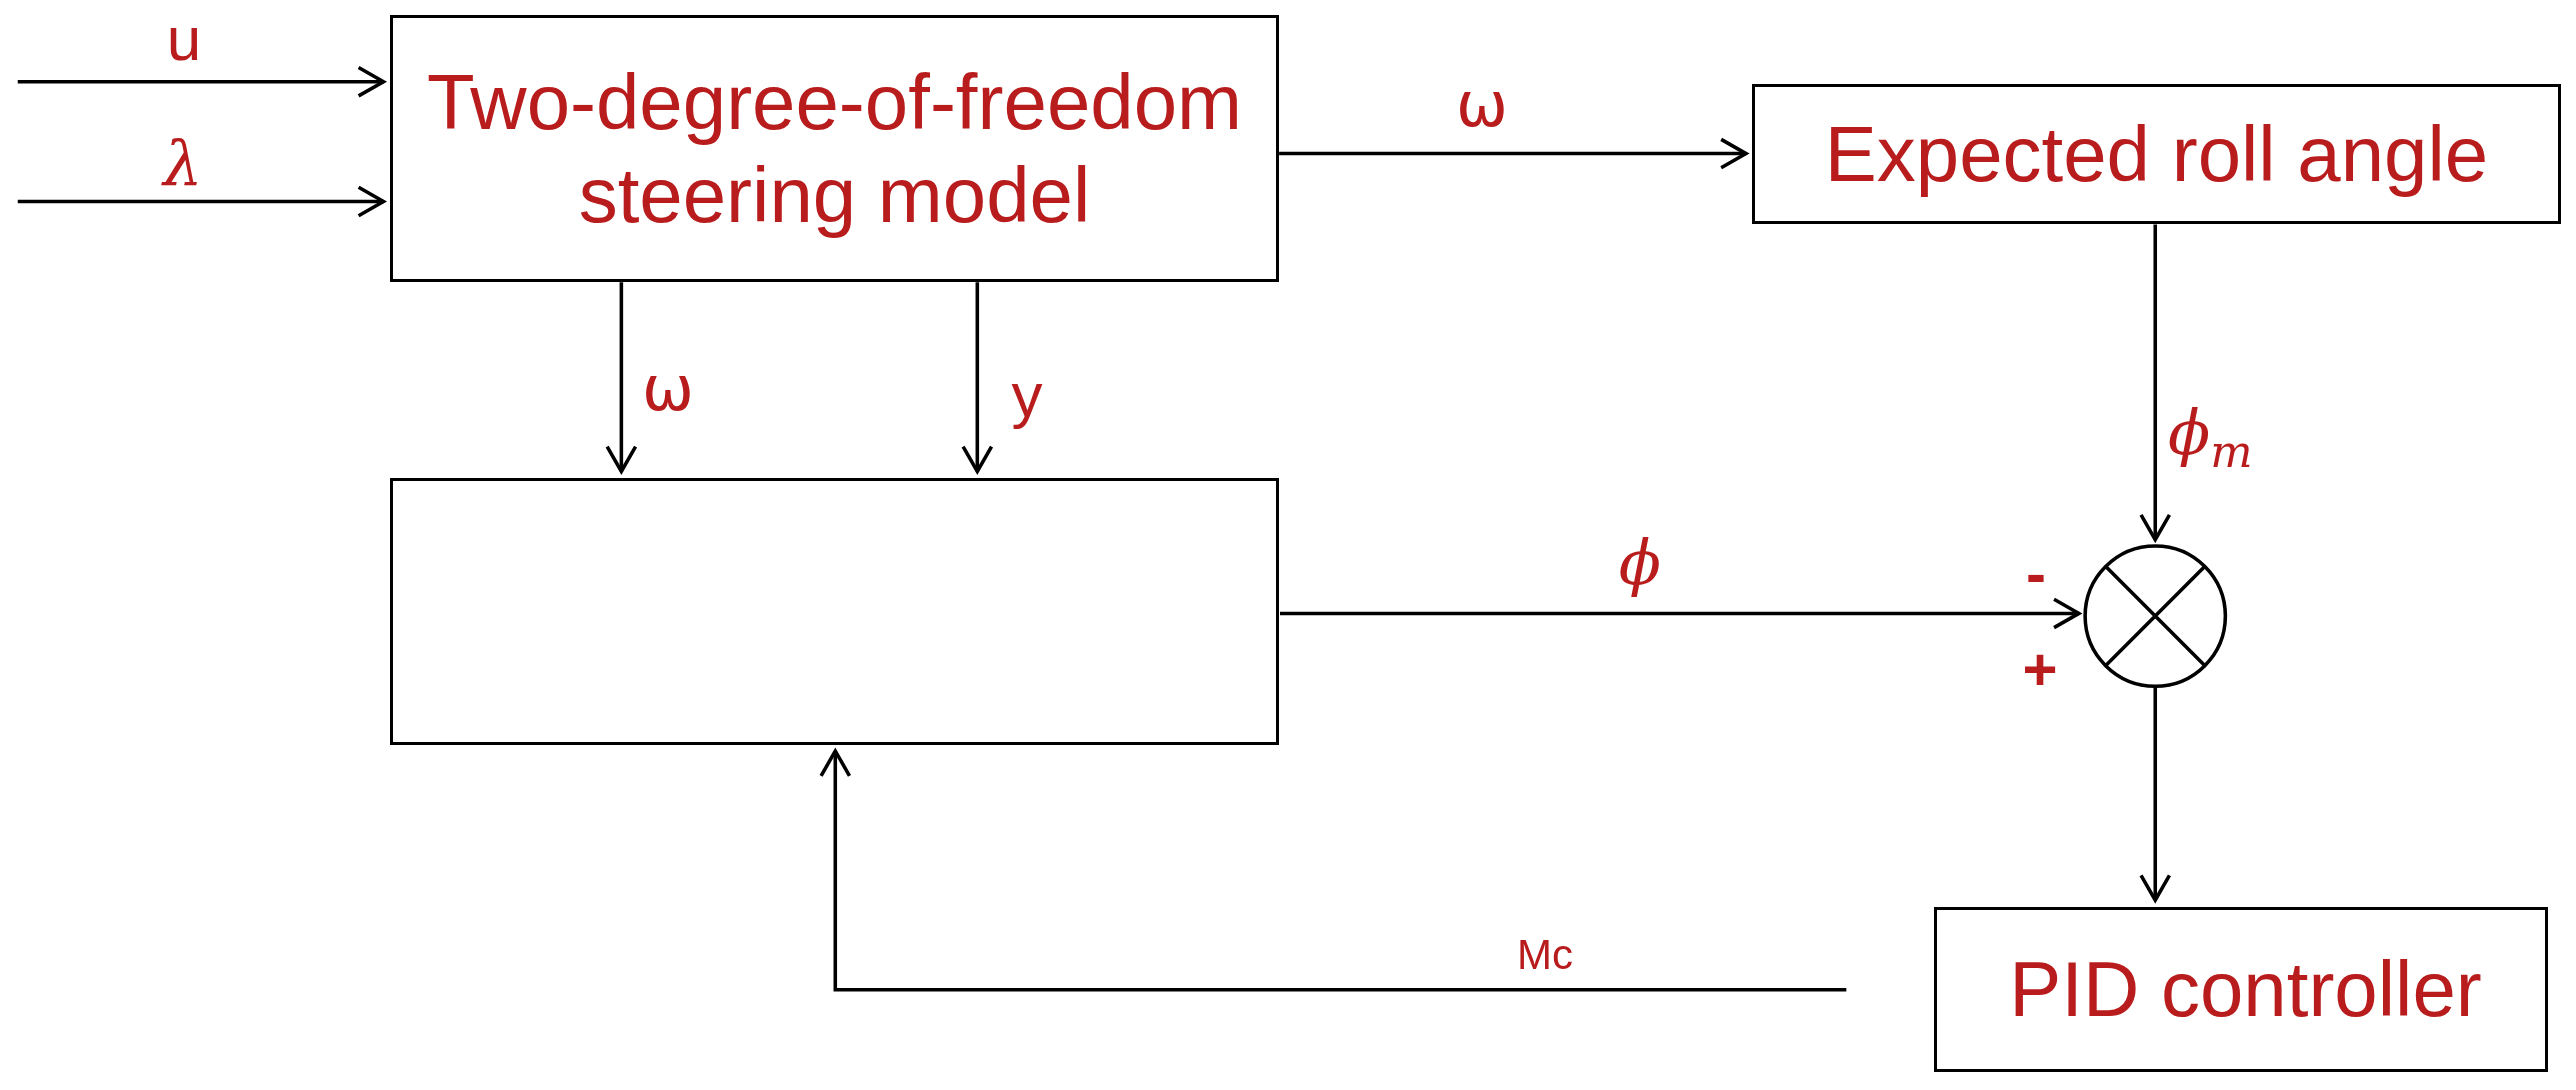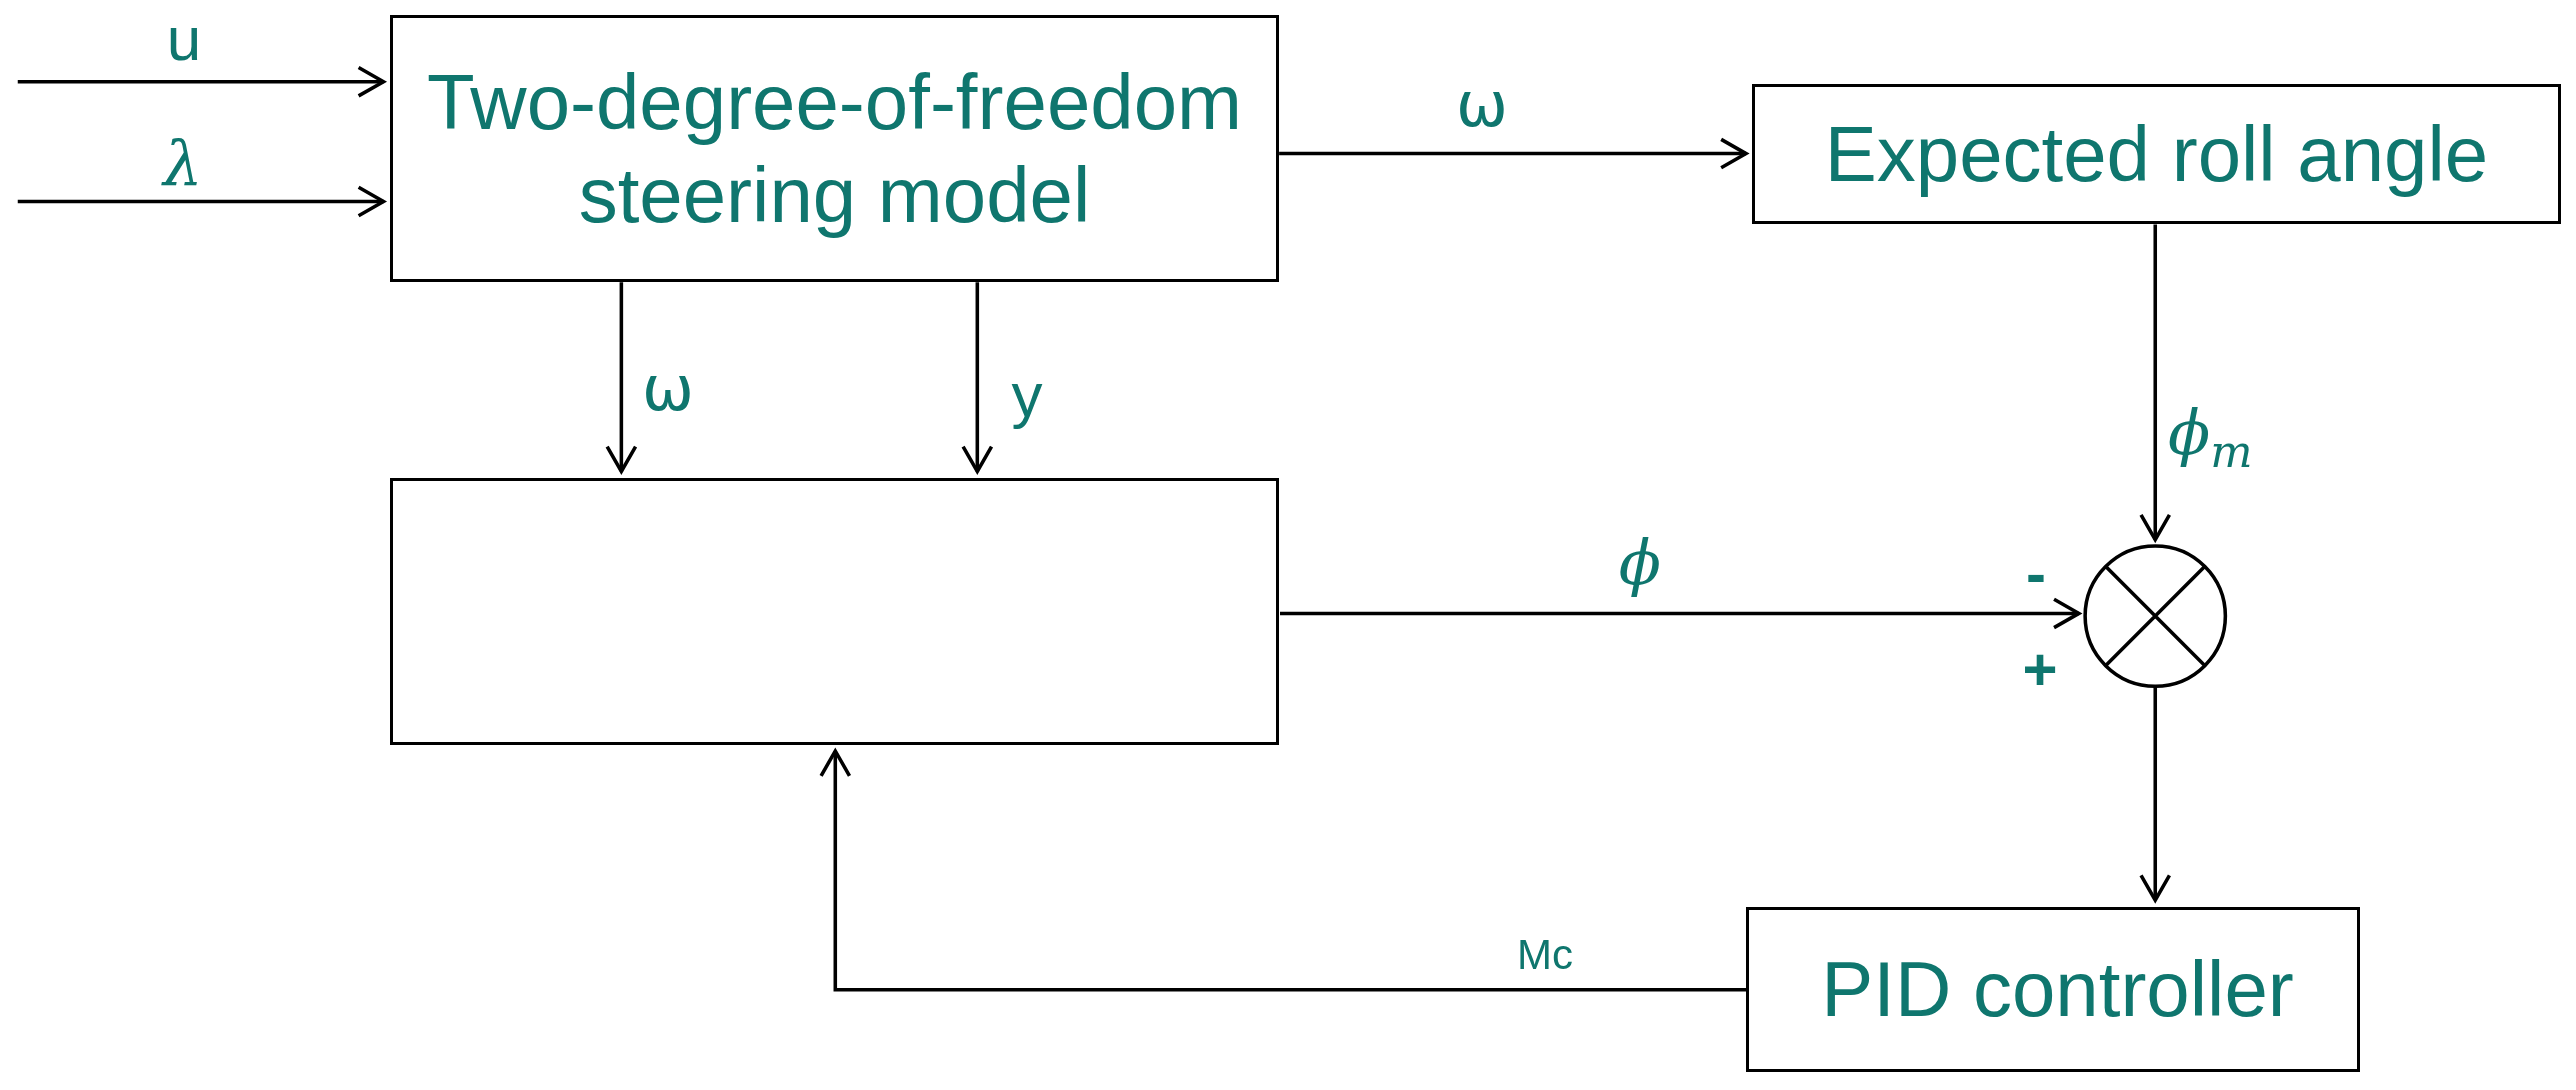--- a/index.html
+++ b/index.html
@@ -6,21 +6,21 @@
     margin: 0;
     padding: 0;
     background: #ffffff;
   }
   #canvas {
     position: relative;
     width: 2576px;
     height: 1091px;
     background: #ffffff;
     font-family: "Liberation Sans", sans-serif;
-    color: #0f766e;
+    color: #b91c1c;
     overflow: hidden;
   }
   #wires {
     position: absolute;
     left: 0; top: 0;
     width: 2576px;
     height: 1091px;
   }
   .node {
     position: absolute;
@@ -32,21 +32,21 @@
     align-items: center;
     justify-content: center;
     text-align: center;
     font-size: 78px;
     line-height: 1.18;
     white-space: nowrap;
   }
   .node--steering { left: 390px; top: 15px;  width: 889px; height: 267px; }
   .node--expected { left: 1752px; top: 84px; width: 809px;  height: 140px; text-align: center; }
   .node--roll     { left: 390px; top: 478px; width: 889px; height: 267px; }
-  .node--pid      { left: 1746px; top: 907px; width: 614px; height: 165px; padding-left: 9px; }
+  .node--pid      { left: 1934px; top: 907px; width: 614px; height: 165px; padding-left: 9px; }
 
   .sig {
     position: absolute;
     transform: translate(-50%, -50%);
     font-size: 62px;
     line-height: 1;
     white-space: nowrap;
   }
   .sig--math {
     font-family: "DejaVu Serif", "Liberation Serif", serif;

